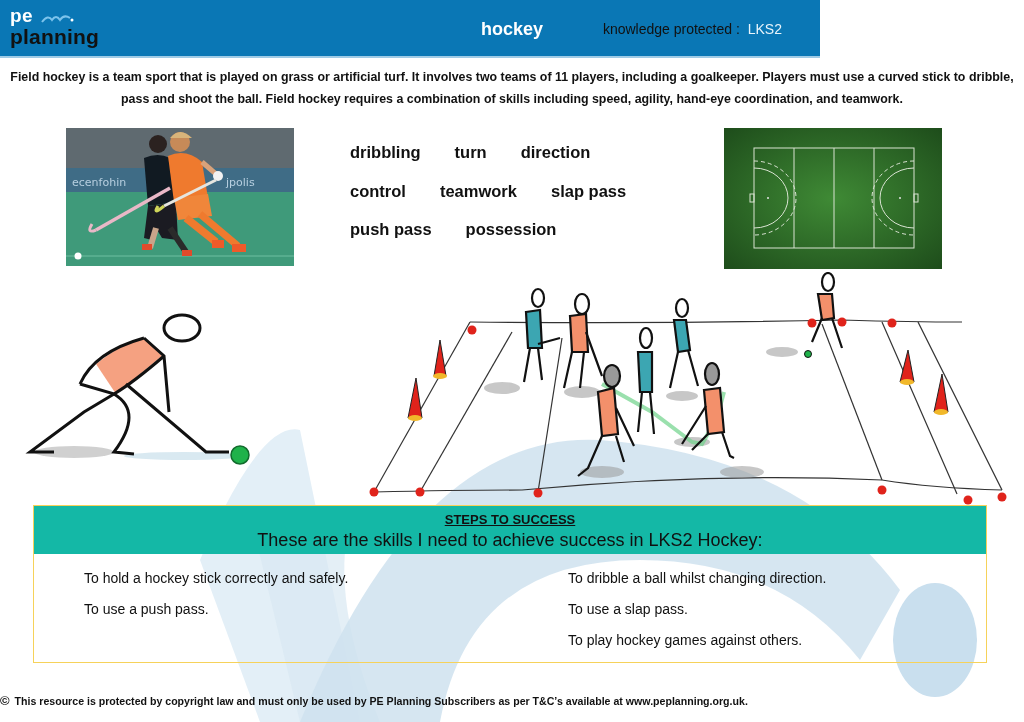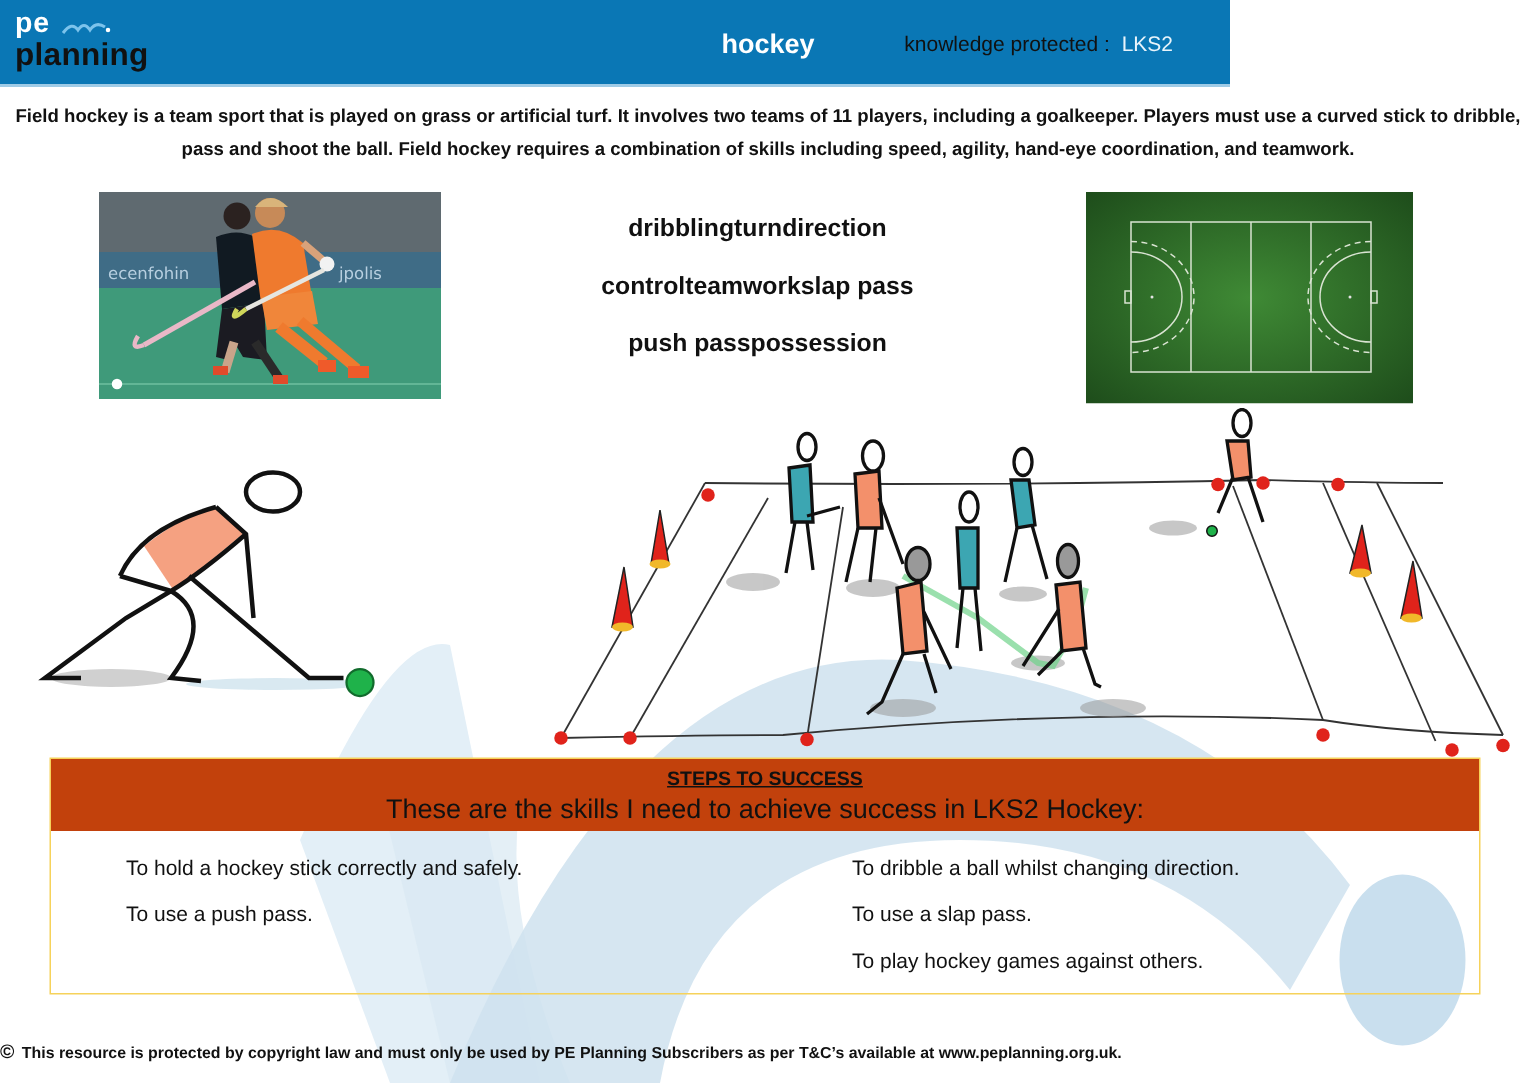--- a/index.html
+++ b/index.html
@@ -21,29 +21,29 @@
 
     
     .intro { position: absolute; left: 8px; top: 66px; width: 1008px; text-align: center; font-size: 12.4px; font-weight: bold; line-height: 22px; color: #111; z-index: 2; }
 
     
     .photo { position: absolute; left: 66px; top: 128px; width: 228px; height: 138px; overflow: hidden; z-index: 2; }
     .pitch { position: absolute; left: 724px; top: 128px; width: 218px; height: 141px; z-index: 2; }
 
     
     .keywords { position: absolute; left: 350px; top: 140px; width: 310px; z-index: 2; }
-    .kw-row { display: flex; justify-content: center; font-size: 16.5px; font-weight: bold; height: 38.5px; line-height: 24px; }
+    .kw-row { display: flex; justify-content: flex-start; gap: 34px; font-size: 16.5px; font-weight: bold; height: 38.5px; line-height: 24px; }
 
     
     .draw1 { position: absolute; left: 14px; top: 312px; width: 250px; height: 160px; z-index: 2; }
     .draw2 { position: absolute; left: 362px; top: 272px; width: 660px; height: 236px; z-index: 2; }
 
     
     .steps { position: absolute; left: 33px; top: 505px; width: 954px; height: 158px; border: 1.5px solid #f6d25a; z-index: 2; }
-    .steps-head { height: 48px; background: #c2410c; text-align: center; padding-top: 4px; }
+    .steps-head { height: 48px; background: #14b8a6; text-align: center; padding-top: 4px; }
     .steps-title { font-size: 13px; font-weight: bold; text-decoration: underline; line-height: 18px; display: inline-block; }
     .steps-sub { font-size: 18px; font-weight: normal; line-height: 22px; }
     .steps-body { position: relative; height: 108px; }
     .col { position: absolute; top: 9px; }
     .col.left { left: 50px; }
     .col.right { left: 534px; }
     .item { font-size: 14px; line-height: 31px; color: #111; white-space: nowrap; }
 
     .footer { position: absolute; left: 0; top: 693px; width: 876px; font-size: 10.6px; font-weight: bold; color: #111; z-index: 2; }
     .footer .copy { font-size: 13px; margin-right: 2px; }

